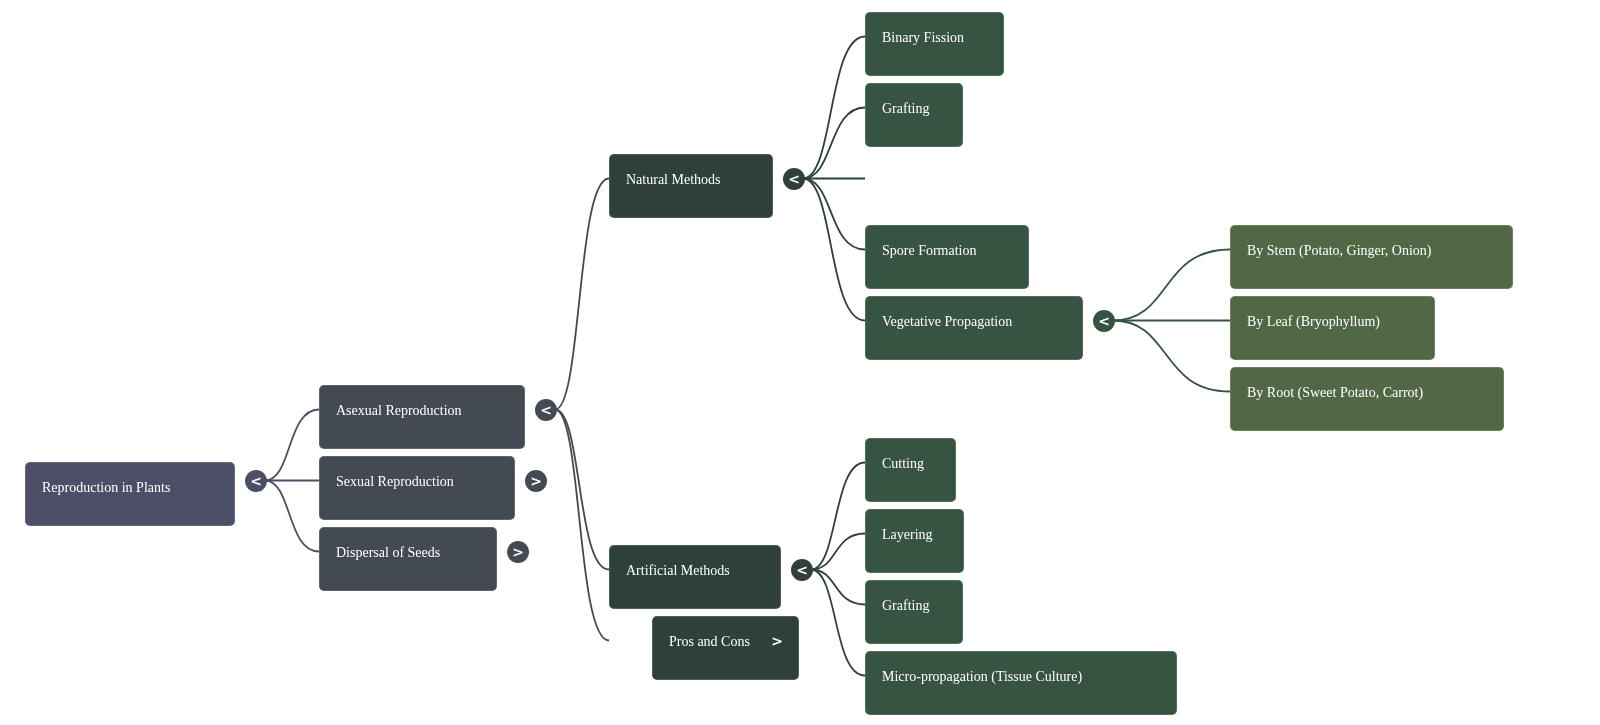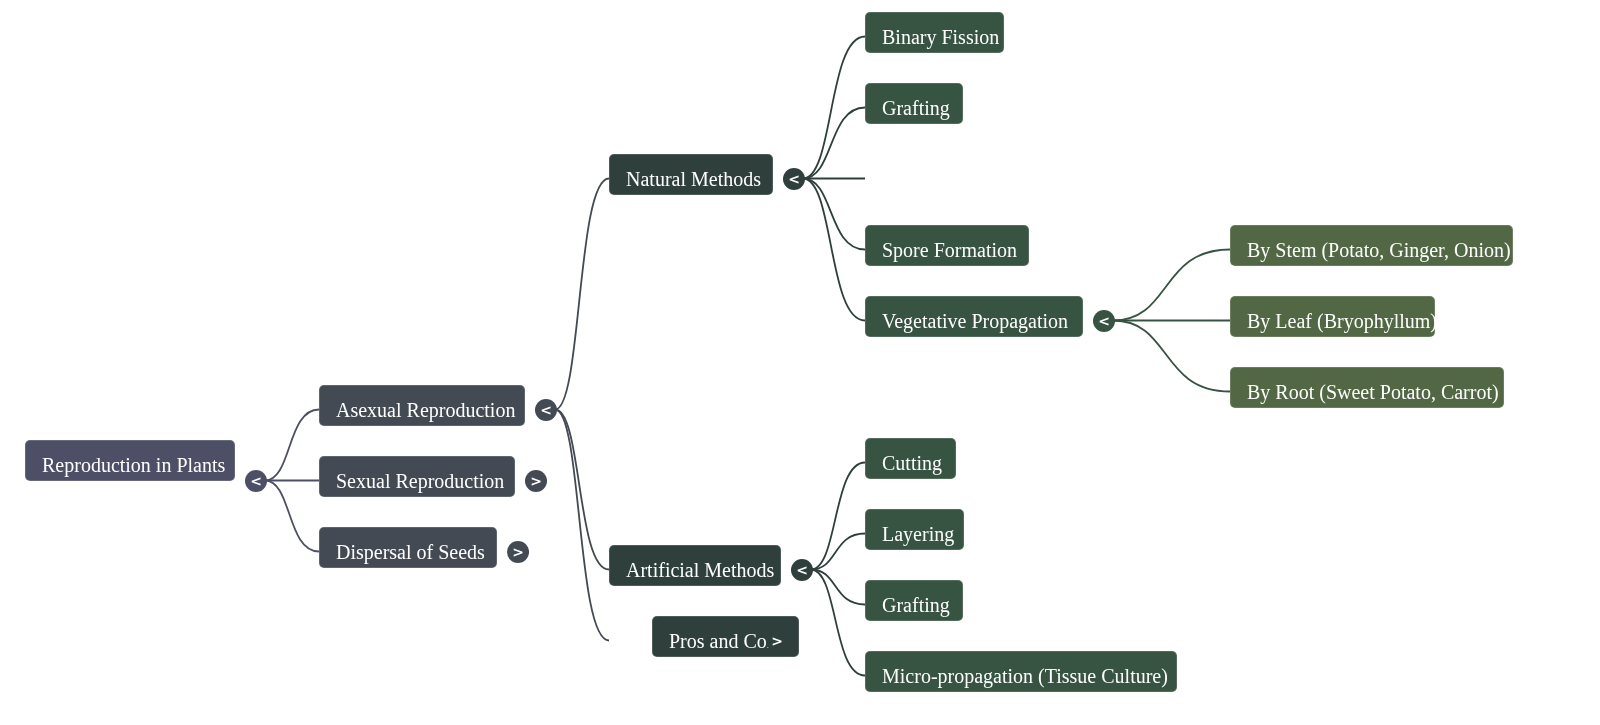--- a/index.html
+++ b/index.html
@@ -25,24 +25,24 @@
       position: absolute;
       left: 0;
       top: 0;
       width: 1600px;
       height: 725px;
       pointer-events: none;
     }
     .node {
       position: absolute;
       box-sizing: border-box;
-      height: 41px;
+      height: 64px;
       border-radius: 5px;
       color: #ffffff;
-      font-size: 20px;
+      font-size: 14px;
       line-height: 49px;
       padding: 0 16px;
       white-space: nowrap;
       cursor: pointer;
       border: 1px solid rgba(255,255,255,0.15);
     }
     .node span { display: inline-block; }
     .toggle {
       position: absolute;
       width: 22px;
@@ -74,21 +74,21 @@
       <path d="M 1113 320.5 C 1171.5 320.5, 1159.8 391.5, 1230 391.5" fill="none" stroke="#375342" stroke-width="1.8"></path>
       <path d="M 555 409.5 C 582 409.5, 576.6 569.5, 609 569.5" fill="none" stroke="#434a53" stroke-width="1.8"></path>
       <path d="M 811 569.5 C 838 569.5, 832.6 462.5, 865 462.5" fill="none" stroke="#2f403c" stroke-width="1.8"></path>
       <path d="M 811 569.5 C 838 569.5, 832.6 533.5, 865 533.5" fill="none" stroke="#2f403c" stroke-width="1.8"></path>
       <path d="M 811 569.5 C 838 569.5, 832.6 604.5, 865 604.5" fill="none" stroke="#2f403c" stroke-width="1.8"></path>
       <path d="M 811 569.5 C 838 569.5, 832.6 675.5, 865 675.5" fill="none" stroke="#2f403c" stroke-width="1.8"></path>
       <path d="M 555 409.5 C 582 409.5, 576.6 640.5, 609 640.5" fill="none" stroke="#434a53" stroke-width="1.8"></path>
       <path d="M 265 480.5 C 292 480.5, 286.6 480.5, 319 480.5" fill="none" stroke="#4d4f66" stroke-width="1.8"></path>
       <path d="M 265 480.5 C 292 480.5, 286.6 551.5, 319 551.5" fill="none" stroke="#4d4f66" stroke-width="1.8"></path>
     </svg>
-<div class="node" style="left: 25px; top: 440px; width: 210px; background: rgb(77, 79, 102);"><span>Reproduction in Plants</span></div>
+<div class="node" style="left: 25px; top: 462px; width: 210px; background: rgb(77, 79, 102);"><span>Reproduction in Plants</span></div>
     <div class="toggle" style="left: 245px; top: 469.5px; background: rgb(77, 79, 102);"><span>&lt;</span></div>
     <div class="node" style="left: 319px; top: 385px; width: 206px; background: rgb(67, 74, 83);"><span>Asexual Reproduction</span></div>
     <div class="toggle" style="left: 535px; top: 398.5px; background: rgb(67, 74, 83);"><span>&lt;</span></div>
     <div class="node" style="left: 609px; top: 154px; width: 164px; background: rgb(47, 64, 60);"><span>Natural Methods</span></div>
     <div class="toggle" style="left: 783px; top: 167.5px; background: rgb(47, 64, 60);"><span>&lt;</span></div>
     <div class="node" style="left: 865px; top: 12px; width: 139px; background: rgb(55, 83, 66);"><span>Binary Fission</span></div>
     <div class="node" style="left: 865px; top: 83px; width: 98px; background: rgb(55, 83, 66);"><span>Grafting</span></div>
     <div class="node" style="left: 865px; top: 225px; width: 164px; background: rgb(55, 83, 66);"><span>Spore Formation</span></div>
     <div class="node" style="left: 865px; top: 296px; width: 218px; background: rgb(55, 83, 66);"><span>Vegetative Propagation</span></div>
     <div class="toggle" style="left: 1093px; top: 309.5px; background: rgb(55, 83, 66);"><span>&lt;</span></div>

